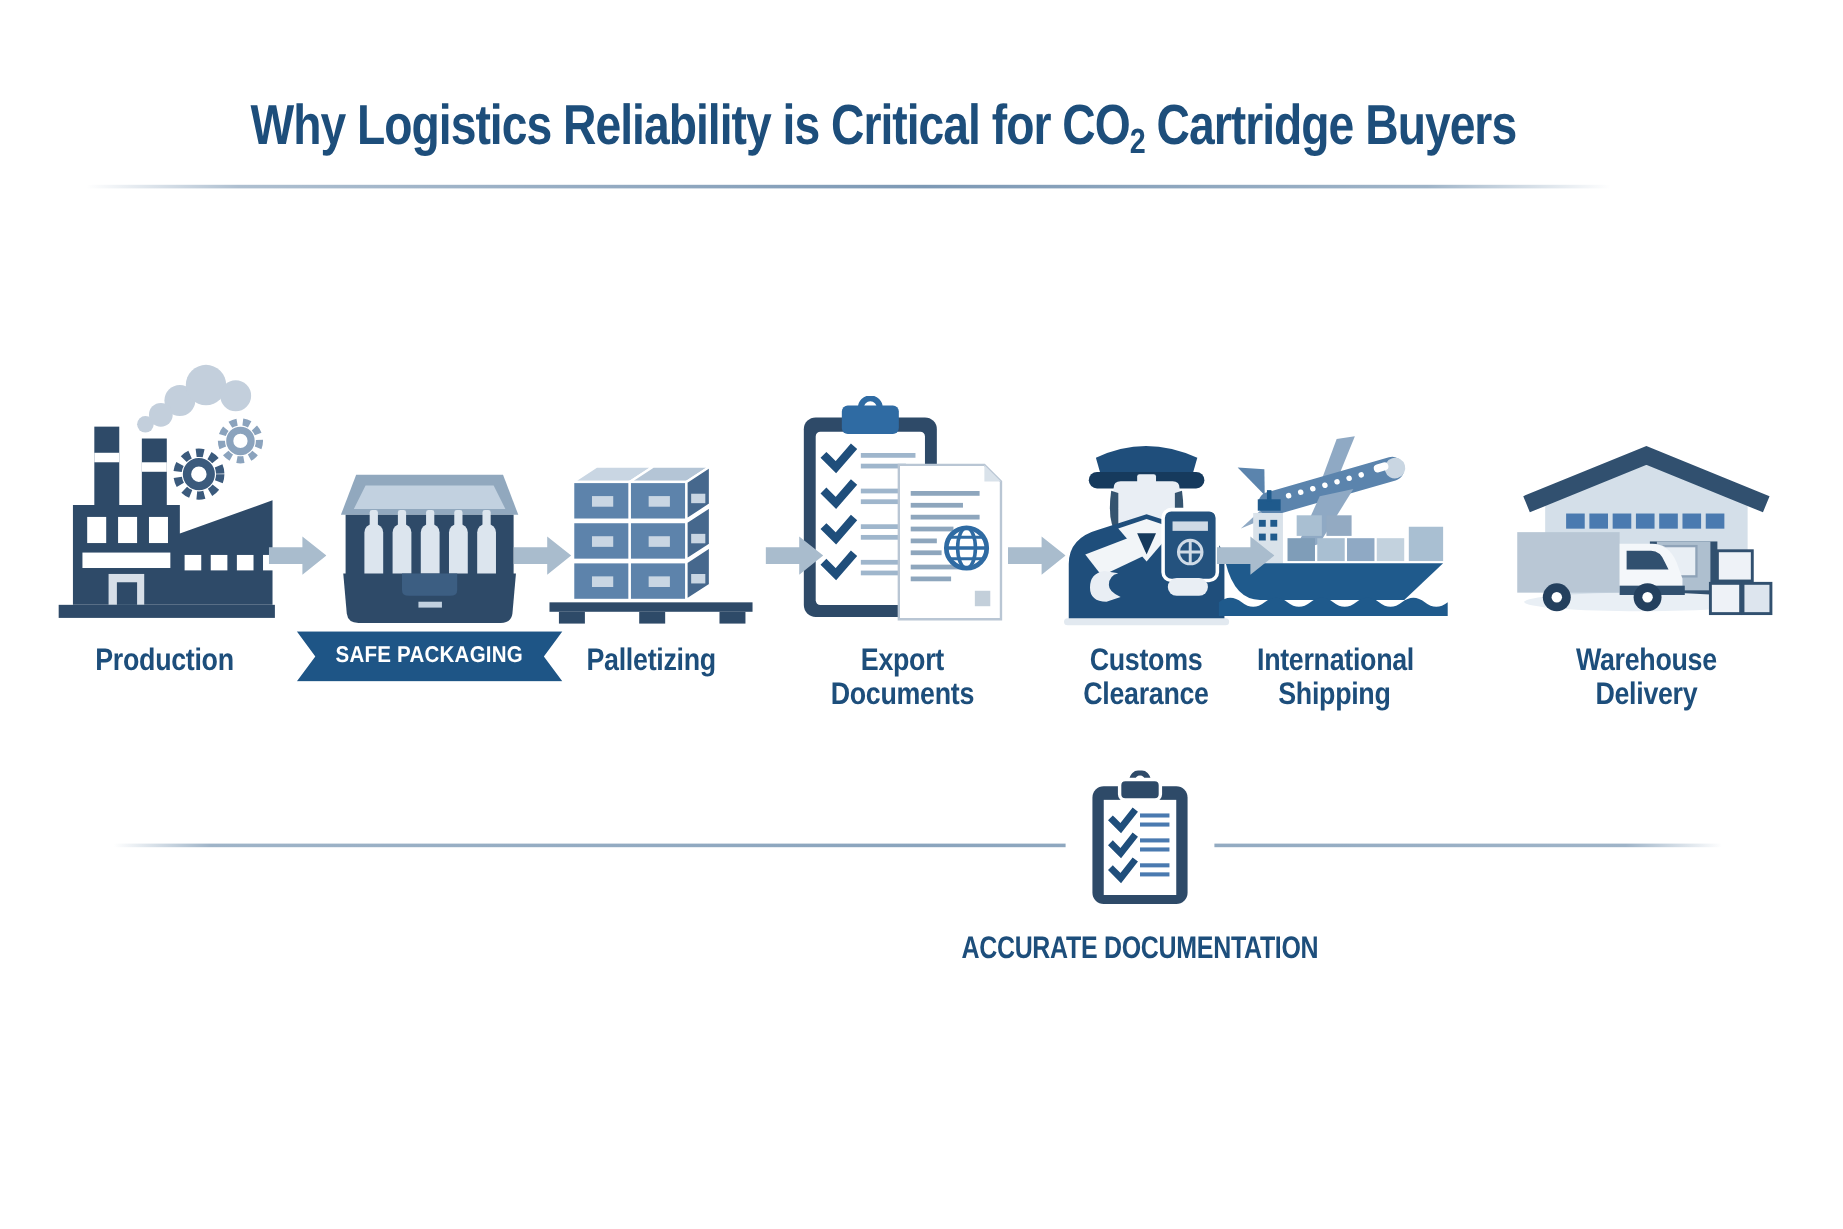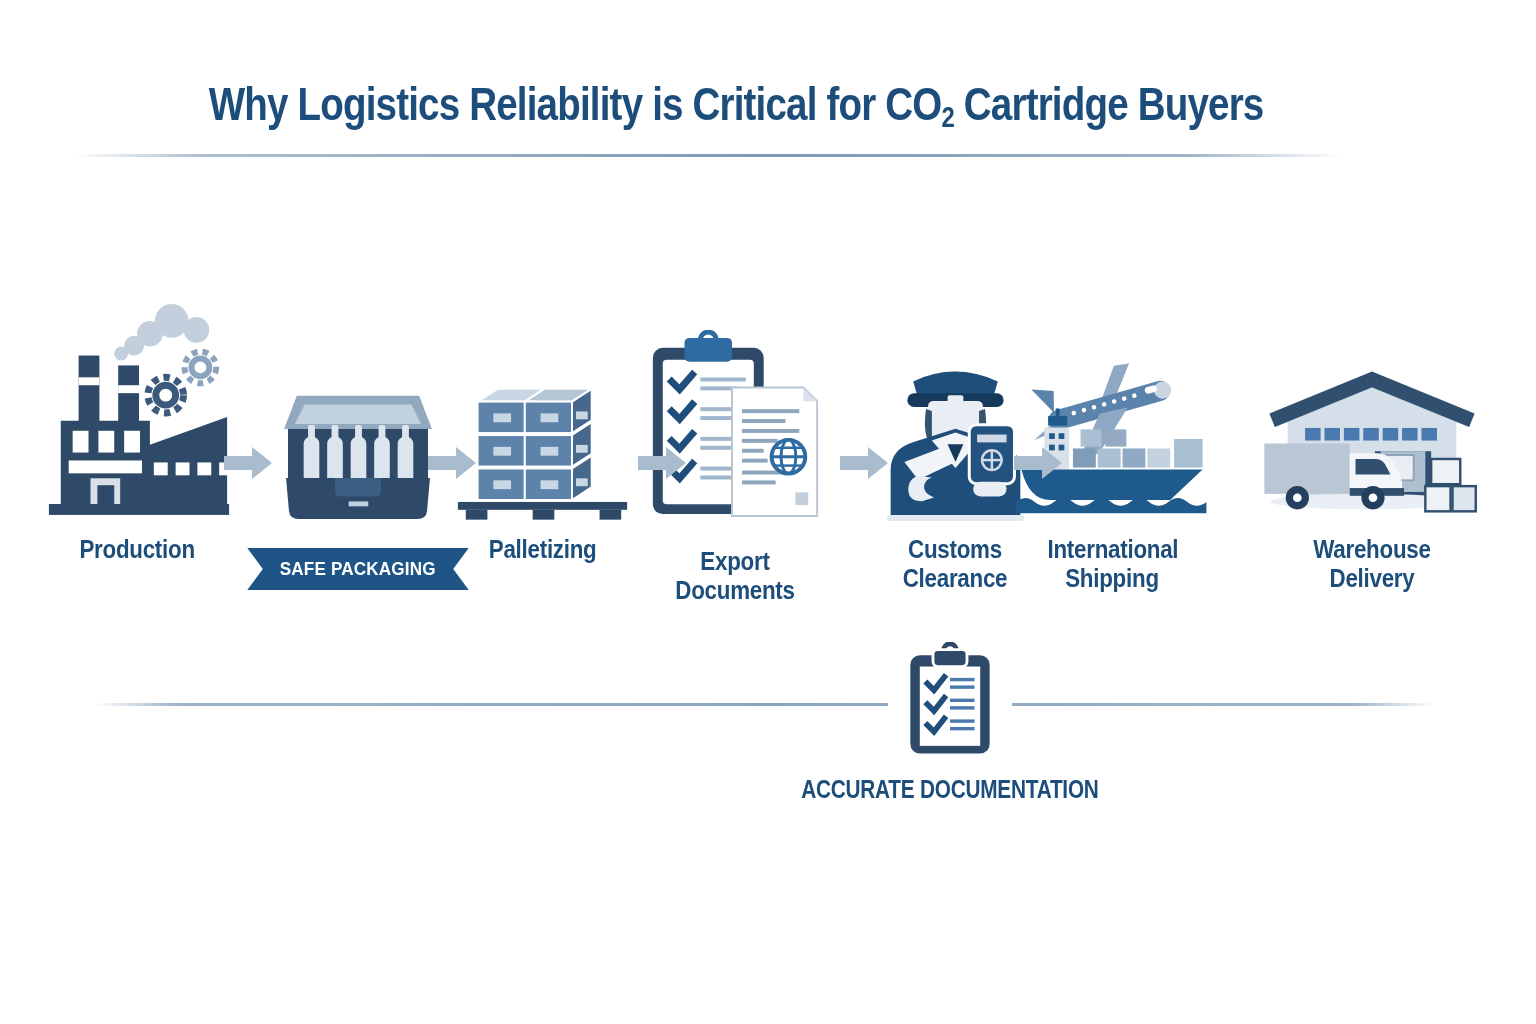--- a/index.html
+++ b/index.html
@@ -13,21 +13,21 @@
               white-space:nowrap;line-height:1.1;}
   .page-title sub{font-size:0.62em;vertical-align:-0.25em;font-weight:bold;}
   .title-divider{position:absolute;top:154px;left:72px;width:1270px;height:3px;
       background:linear-gradient(90deg,rgba(159,180,200,0) 0%,#aebfd0 10%,#7d99b5 55%,#9fb4c8 88%,rgba(159,180,200,0) 100%);}
 
   
   .step{position:absolute;top:290px;display:flex;flex-direction:column;align-items:center;}
   .icon-area{height:232px;display:flex;align-items:flex-end;justify-content:center;}
   .step-label{margin-top:13px;font-weight:bold;font-size:26px;color:#1d4e7b;text-align:center;
               transform:scaleX(0.86);transform-origin:center top;letter-spacing:-0.3px;line-height:1.12;}
-  .banner{margin-top:26px;background:#1e5586;color:#ffffff;font-weight:bold;font-size:19px;
+  .banner{margin-top:4px;background:#1e5586;color:#ffffff;font-weight:bold;font-size:19px;
           padding:10px 24px;clip-path:polygon(0 0,100% 0,93% 50%,100% 100%,0 100%,7% 50%);
           white-space:nowrap;}
   .banner span{display:inline-block;transform:scaleX(0.9);letter-spacing:0.2px;}
   .arrow{position:absolute;top:444px;}
 
   
   .benefits-divider{position:absolute;top:703px;left:95px;width:1340px;height:3px;z-index:0;
       background:linear-gradient(90deg,rgba(159,180,200,0) 0%,#9fb4c8 6%,#8aa4bd 50%,#9fb4c8 94%,rgba(159,180,200,0) 100%);}
   .benefit{position:absolute;display:flex;flex-direction:column;align-items:center;z-index:1;}
   .benefit .icon-halo{background:#ffffff;padding:0 14px;display:flex;align-items:center;justify-content:center;}
@@ -150,21 +150,21 @@
           </g>
           <rect x="6" y="150" width="172" height="8" fill="#2e4a68"></rect>
           <rect x="14" y="158" width="22" height="10" fill="#2e4a68"></rect>
           <rect x="82" y="158" width="22" height="10" fill="#2e4a68"></rect>
           <rect x="150" y="158" width="22" height="10" fill="#2e4a68"></rect>
         </svg>
       </div>
       <div class="step-label">Palletizing</div>
     </div>
 
-    <div class="step" style="left:640px;width:190px;gap:12px;">
+    <div class="step" style="left:657px;width:190px;">
       <div class="icon-area">
         <svg width="178" height="192" viewBox="0 0 178 194">
           <rect x="6" y="18" width="112" height="168" rx="10" fill="#2e4a68"></rect>
           <rect x="16" y="30" width="92" height="146" rx="4" fill="#ffffff"></rect>
           <circle cx="62" cy="10" r="8" fill="none" stroke="#2f6ba3" stroke-width="5"></circle>
           <rect x="38" y="8" width="48" height="24" rx="5" fill="#2f6ba3"></rect>
           <g stroke="#1f4e7b" stroke-width="7" fill="none" stroke-linecap="square">
             <path d="M25 52 L33 60 L46 45"></path>
             <path d="M25 82 L33 90 L46 75"></path>
             <path d="M25 112 L33 120 L46 105"></path>

